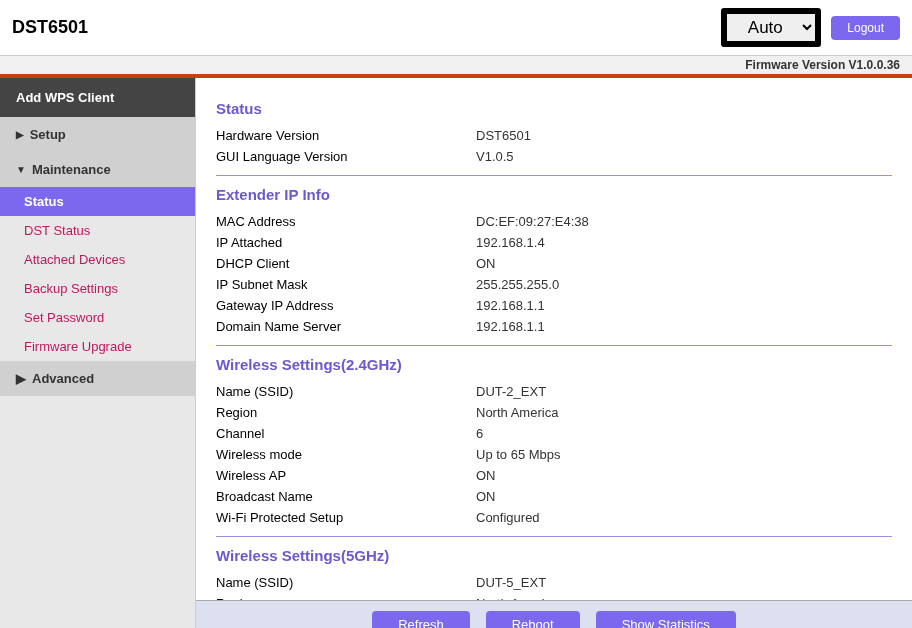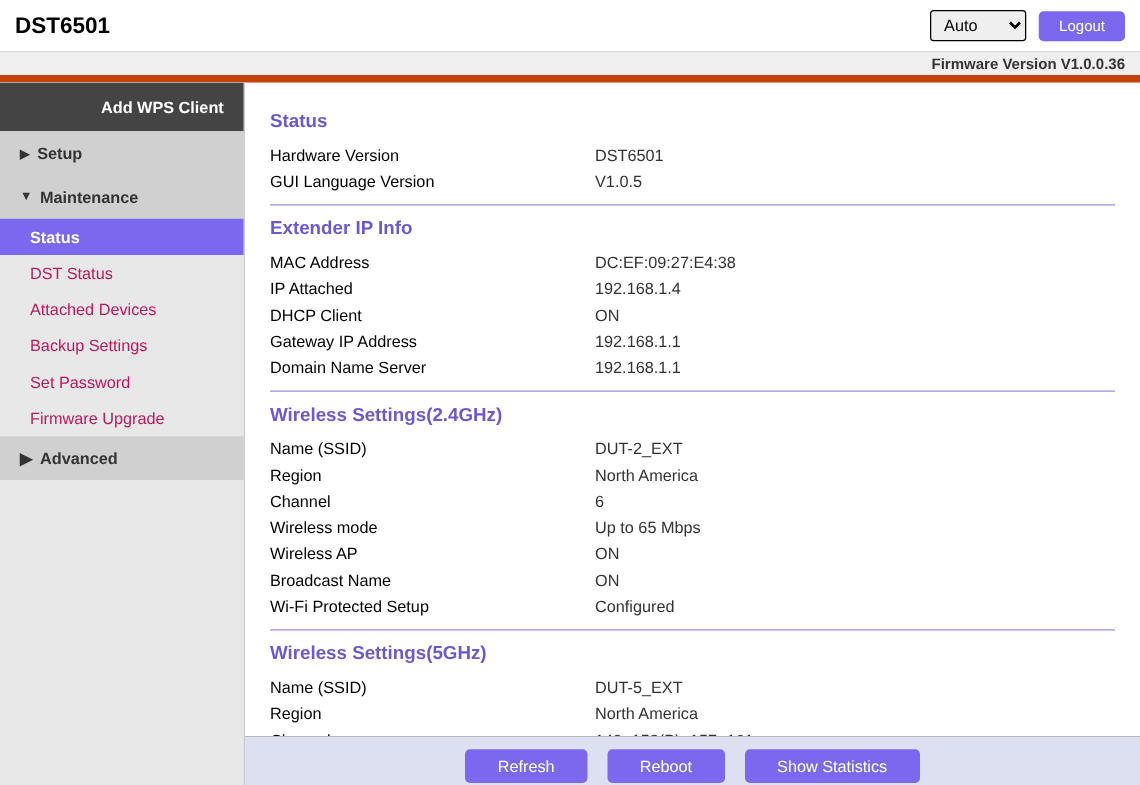--- a/index.html
+++ b/index.html
@@ -1,30 +1,30 @@
 <!DOCTYPE html>
 <html><head>
   <meta charset="utf-8">
   <style>
     * { margin: 0; padding: 0; box-sizing: border-box; }
     body { font-family: Arial, sans-serif; font-size: 13px; background: #fff; width: 912px; height: 628px; overflow: hidden; }
 
     
     #header { display: flex; align-items: center; justify-content: space-between; background: #fff; padding: 8px 12px; border-bottom: 1px solid #ccc; }
     #header .header-right { display: flex; align-items: center; gap: 10px; }
-    #header select { padding: 3px 6px; border: 1px solid #000000; border-radius: 3px; font-size: 13px; }
+    #header select { padding: 3px 6px; border: 6px solid #000000; border-radius: 3px; font-size: 17px; text-align: center; }
     #header .logout-btn { background: #7b68ee; color: #fff; border: none; padding: 5px 16px; border-radius: 4px; cursor: pointer; font-size: 12px; }
-    #firmware-line { text-align: right; font-size: 12px; color: #333; font-weight: bold; padding: 2px 12px; background: #f0f0f0; border-bottom: 6px solid #c2410c; }
+    #firmware-line { text-align: right; font-size: 12px; color: #333; font-weight: bold; padding: 2px 12px; background: #f0f0f0; border-bottom: 4px solid #c2410c; }
 
     
     #layout { display: flex; height: calc(628px - 58px); }
 
     
     #sidebar { width: 196px; background: #e8e8e8; border-right: 1px solid #ccc; flex-shrink: 0; overflow-y: auto; }
-    .add-wps-btn { display: block; width: 100%; background: #444; color: #fff; border: none; padding: 12px 16px; text-align: right; font-size: 13px; cursor: pointer; font-weight: bold; }
+    .add-wps-btn { display: block; width: 100%; background: #444; color: #fff; border: none; padding: 12px 16px; text-align: left; font-size: 13px; cursor: pointer; font-weight: bold; }
     .sidebar-group-header { display: flex; align-items: center; gap: 6px; padding: 10px 16px; background: #d0d0d0; font-weight: bold; color: #333; font-size: 13px; cursor: pointer; }
     .sidebar-group-header .arrow { font-size: 10px; }
     .sidebar-item { display: block; padding: 7px 16px 7px 24px; color: #be185d; text-decoration: none; font-size: 13px; cursor: pointer; background: transparent; border: none; width: 100%; text-align: left; }
     .sidebar-item.active { background: #7b68ee; color: #fff; font-weight: bold; }
     .sidebar-advanced { display: flex; align-items: center; gap: 6px; padding: 10px 16px; background: #d0d0d0; font-weight: bold; color: #333; font-size: 13px; cursor: pointer; }
 
     
     #main { flex: 1; overflow-y: auto; padding: 0; }
     .content-inner { padding: 12px 20px 80px 20px; position: relative; }
 
@@ -112,20 +112,24 @@
             </tr>
             <tr>
               <td>IP Attached</td>
               <td>192.168.1.4</td>
             </tr>
             <tr>
               <td>DHCP Client</td>
               <td>ON</td>
             </tr>
             <tr>
+              <td>IP Subnet Mask</td>
+              <td>255.255.255.0</td>
+            </tr>
+            <tr>
               <td>Gateway IP Address</td>
               <td>192.168.1.1</td>
             </tr>
             <tr>
               <td>Domain Name Server</td>
               <td>192.168.1.1</td>
             </tr>
           </tbody>
       </table>
 

